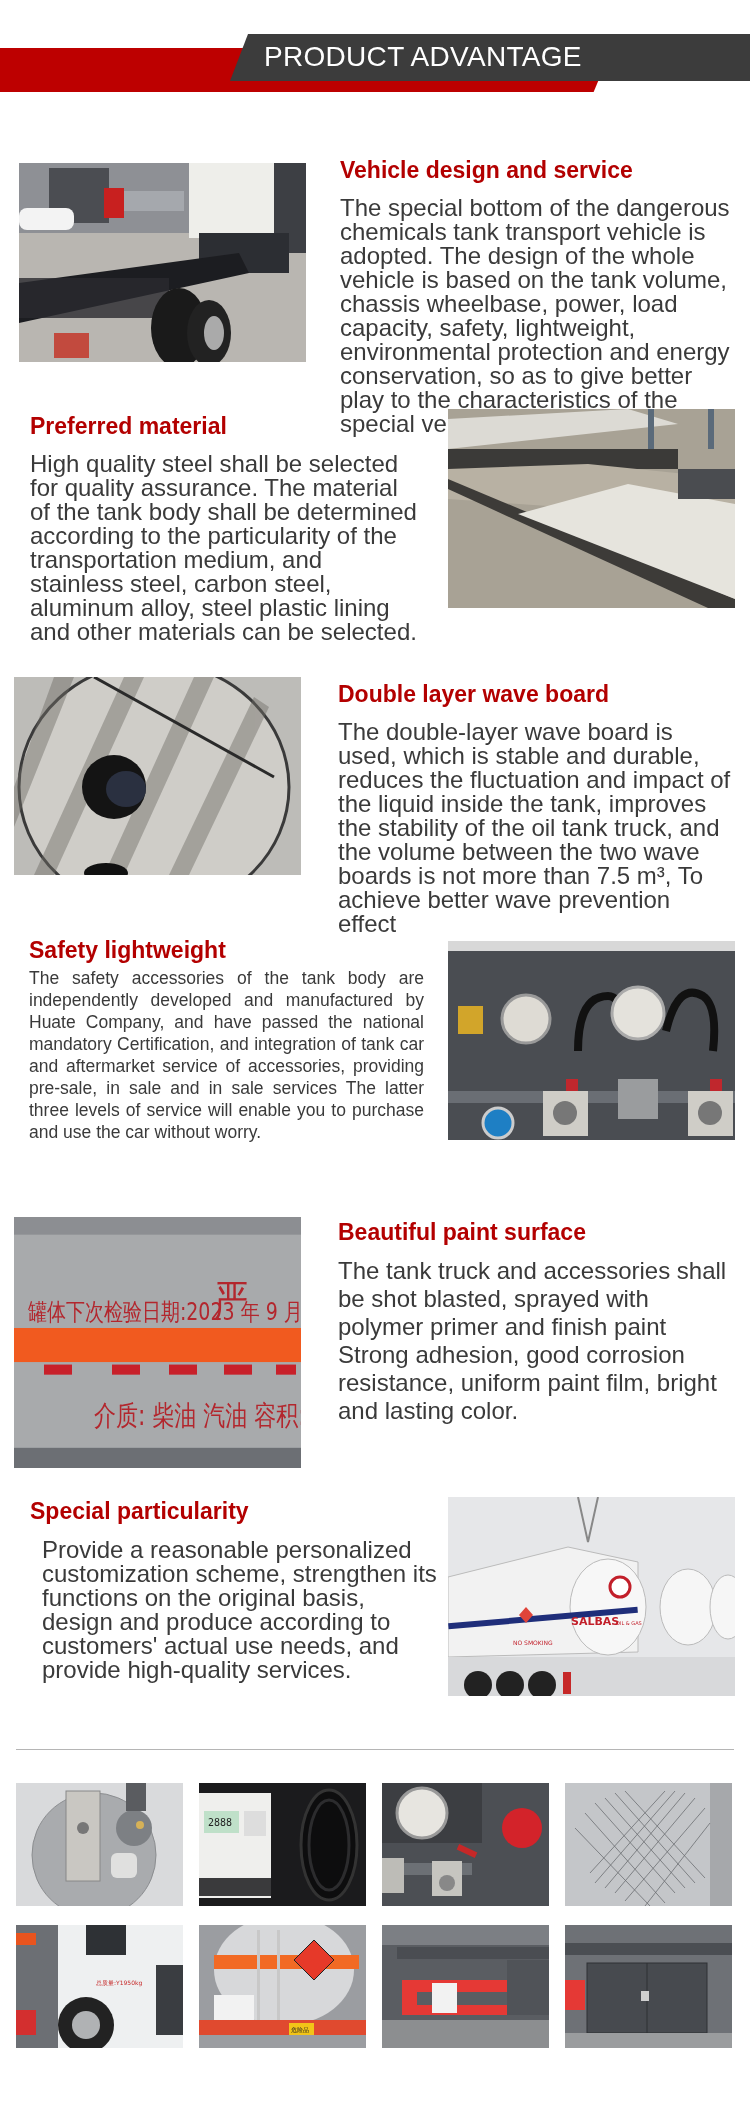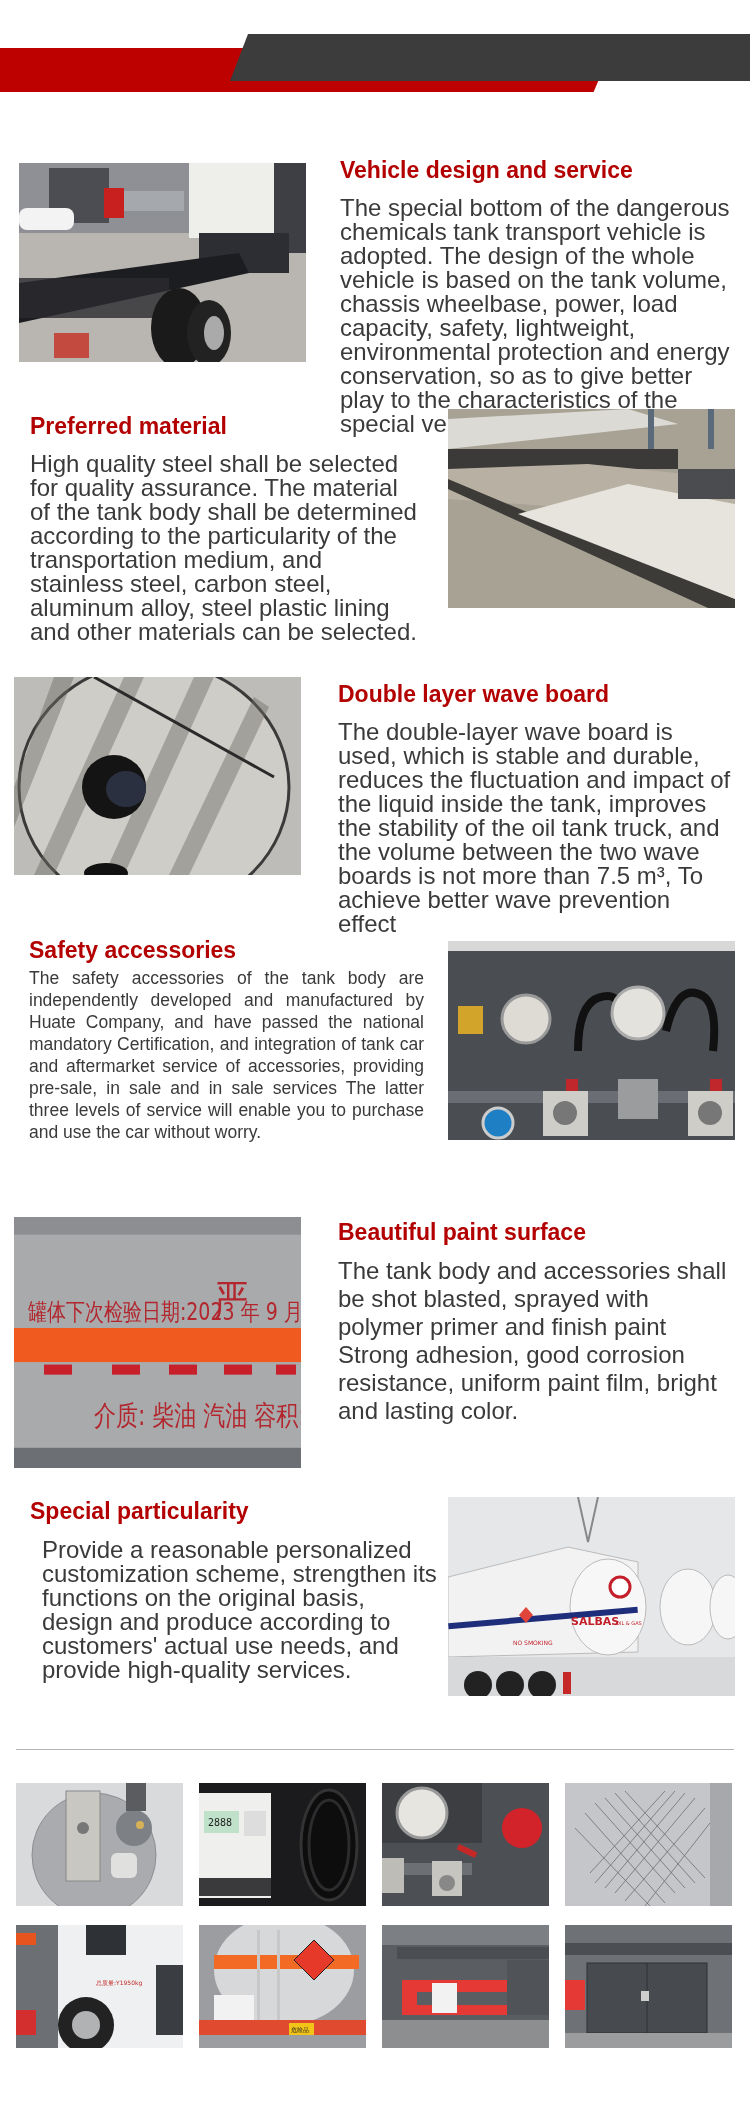--- a/index.html
+++ b/index.html
@@ -14,20 +14,21 @@
   .section-body { position: absolute; color: #3a3a3a; font-size: 24px; line-height: 24px; }
   .justify { text-align: justify; }
   .divider { position: absolute; left: 16px; top: 1749px; width: 718px; height: 1px; background: #b5b5b5; }
 </style>
 </head>
 <body>
 
 <div class="banner">
   <div class="red"></div>
   <div class="dark"></div>
+  <div class="title">PRODUCT ADVANTAGE</div>
 </div>
 
 <div class="img" style="left:19px;top:163px;width:287px;height:199px;">
   <svg viewBox="0 0 287 199" preserveAspectRatio="none">
     <rect width="287" height="199" fill="#b9b6b1"></rect>
     <rect width="287" height="70" fill="#8e9095"></rect>
     <rect x="30" y="5" width="60" height="55" fill="#4b4d52"></rect>
     <rect x="0" y="45" width="55" height="22" rx="8" fill="#f3f3f3"></rect>
     <rect x="85" y="25" width="20" height="30" fill="#c8201f"></rect>
     <rect x="105" y="28" width="60" height="20" fill="#a5a8ad"></rect>
@@ -73,21 +74,21 @@
     </g>
     <line x1="80" y1="0" x2="260" y2="100" stroke="#2a2a2a" stroke-width="3"></line>
     <circle cx="100" cy="110" r="32" fill="#141414"></circle>
     <ellipse cx="112" cy="112" rx="20" ry="18" fill="#2a3040"></ellipse>
     <ellipse cx="92" cy="196" rx="22" ry="10" fill="#111"></ellipse>
   </svg>
 </div>
 <div class="section-title" style="left:338px;top:680px;">Double layer wave board</div>
 <div class="section-body" style="left:338px;top:720px;width:397px;">The double-layer wave board is used, which is stable and durable, reduces the fluctuation and impact of the liquid inside the tank, improves the stability of the oil tank truck, and the volume between the two wave boards is not more than 7.5 m³, To achieve better wave prevention effect</div>
 
-<div class="section-title" style="left:29px;top:936px;">Safety accessories</div>
+<div class="section-title" style="left:29px;top:936px;">Safety lightweight</div>
 <div class="section-body justify" style="left:29px;top:967px;width:395px;font-size:17.5px;line-height:22px;">The safety accessories of the tank body are independently developed and manufactured by Huate Company, and have passed the national mandatory Certification, and integration of tank car and aftermarket service of accessories, providing pre-sale, in sale and in sale services The latter three levels of service will enable you to purchase and use the car without worry.</div>
 <div class="img" style="left:448px;top:941px;width:287px;height:199px;">
   <svg viewBox="0 0 287 199" preserveAspectRatio="none">
     <rect width="287" height="199" fill="#4a4d52"></rect>
     <rect width="287" height="10" fill="#d8d8d8"></rect>
     <rect x="10" y="65" width="25" height="28" fill="#d2a52a"></rect>
     <circle cx="78" cy="78" r="24" fill="#dedbd4" stroke="#999" stroke-width="3"></circle>
     <path d="M130,110 Q130,55 160,55 Q175,55 175,90" fill="none" stroke="#111" stroke-width="8"></path>
     <circle cx="190" cy="72" r="26" fill="#e4e2dc" stroke="#aaa" stroke-width="3"></circle>
     <path d="M218,90 Q230,40 255,55 Q270,65 265,110" fill="none" stroke="#111" stroke-width="8"></path>
@@ -115,21 +116,21 @@
         <rect x="210" y="117" width="28" height="8"></rect>
       <rect x="262" y="117" width="20" height="8"></rect>
     </g>
     <text x="14" y="82" font-family="DejaVu Sans, sans-serif" font-size="19" fill="#b3262d">罐体下次检验日期:2023 年 9 月</text>
     <text x="200" y="78" font-family="DejaVu Sans, sans-serif" font-size="34" fill="#b3262d">严</text>
     <text x="80" y="165" font-family="DejaVu Sans, sans-serif" font-size="22" fill="#b3262d">介质: 柴油 汽油 容积: 8</text>
     <rect x="0" y="183" width="287" height="16" fill="#6c6f74"></rect>
   </svg>
 </div>
 <div class="section-title" style="left:338px;top:1218px;">Beautiful paint surface</div>
-<div class="section-body" style="left:338px;top:1257px;width:400px;line-height:28px;">The tank body and accessories shall be shot blasted, sprayed with polymer primer and finish paint Strong adhesion, good corrosion resistance, uniform paint film, bright and lasting color.</div>
+<div class="section-body" style="left:338px;top:1257px;width:400px;line-height:28px;">The tank truck and accessories shall be shot blasted, sprayed with polymer primer and finish paint Strong adhesion, good corrosion resistance, uniform paint film, bright and lasting color.</div>
 
 <div class="section-title" style="left:30px;top:1497px;">Special particularity</div>
 <div class="section-body" style="left:30px;top:1538px;width:400px;margin-left:12px;">Provide a reasonable personalized customization scheme, strengthen its functions on the original basis, design and produce according to customers' actual use needs, and provide high-quality services.</div>
 <div class="img" style="left:448px;top:1497px;width:287px;height:199px;">
   <svg viewBox="0 0 287 199" preserveAspectRatio="none">
     <rect width="287" height="199" fill="#e6e7e9"></rect>
     <path d="M130,0 L140,45 M150,0 L140,45" stroke="#888" stroke-width="2"></path>
     <polygon points="0,80 120,50 190,65 190,155 0,160" fill="#f2f2f2" stroke="#bbb"></polygon>
     <ellipse cx="160" cy="110" rx="38" ry="48" fill="#f7f7f7" stroke="#bbb"></ellipse>
     <rect x="0" y="118" width="190" height="6" fill="#1f2e7a" transform="rotate(-5 95 121)"></rect>

